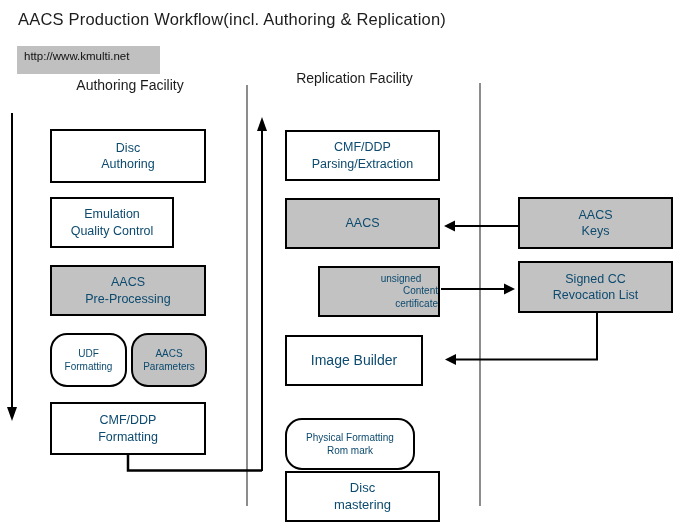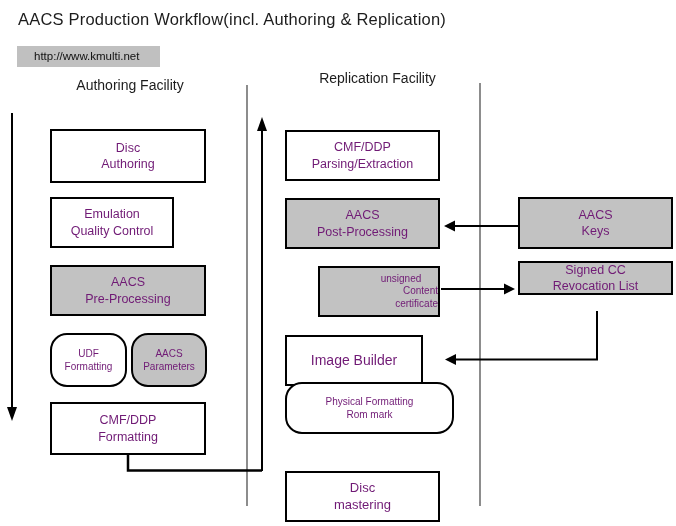--- a/index.html
+++ b/index.html
@@ -19,25 +19,25 @@
     font-size: 16.5px;
     letter-spacing: 0.2px;
     color: #1c1c1c;
     white-space: nowrap;
   }
   .url-bar {
     position: absolute;
     left: 17px;
     top: 46px;
     width: 143px;
-    height: 21px;
+    height: 28px;
     background: #c0c0c0;
     font-size: 11.5px;
     line-height: 21px;
-    padding-left: 17px;
+    padding-left: 7px;
     box-sizing: border-box;
     color: #111;
     white-space: nowrap;
   }
   .col-header {
     position: absolute;
     font-size: 14px;
     color: #1c1c1c;
     text-align: center;
     white-space: nowrap;
@@ -47,21 +47,21 @@
     background: #ffffff;
     border: 2px solid #000000;
     box-sizing: border-box;
     display: flex;
     flex-direction: column;
     align-items: center;
     justify-content: center;
     text-align: center;
     font-size: 12.5px;
     line-height: 1.3;
-    color: #701a75;
+    color: #0c4a6e;
   }
   .box.gray { background: #c2c2c2; text-align: right; }
   .box.small { font-size: 10px; border-radius: 17px; }
   .box.tiny { font-size: 10px; line-height: 1.25; }
   .box.big { font-size: 14px; }
   svg.overlay {
     position: absolute;
     left: 0; top: 0;
     width: 676px; height: 526px;
     pointer-events: none;
@@ -70,21 +70,21 @@
 </head>
 <body>
 
 <div id="stage">
 
   <div class="title">AACS Production Workflow(incl. Authoring &amp; Replication)</div>
 
   <div class="url-bar">http://www.kmulti.net</div>
 
   <div class="col-header" style="left:40px; top:77px; width:180px;">Authoring Facility</div>
-  <div class="col-header" style="left:295px; top:70px; width:165px;">Replication Facility</div>
+  <div class="col-header" style="left:272px; top:70px; width:165px;">Replication Facility</div>
 
   <svg class="overlay" viewBox="0 0 676 526" xmlns="http://www.w3.org/2000/svg">
 
     <line x1="247" y1="85" x2="247" y2="506" stroke="#404040" stroke-width="1.2"></line>
     <line x1="480" y1="83" x2="480" y2="506" stroke="#404040" stroke-width="1.2"></line>
 
     <line x1="12" y1="113" x2="12" y2="412" stroke="#000" stroke-width="2"></line>
     <polygon points="12,421 7,407 17,407" fill="#000"></polygon>
 
     <polyline points="128,455 128,470.5 262,470.5" fill="none" stroke="#000" stroke-width="2.5"></polyline>
@@ -131,45 +131,44 @@
     <span>Formatting</span>
   </div>
 
   <div class="box" style="left:285px; top:130px; width:155px; height:51px;">
     <span>CMF/DDP</span>
     <span>Parsing/Extraction</span>
   </div>
 
   <div class="box gray" style="left:285px; top:198px; width:155px; height:51px;">
     <span>AACS</span>
-    <span>Post-Processing</span>
   </div>
 
   <div class="box gray tiny" style="left:318px; top:266px; width:122px; height:51px;padding-left:44px;">
     <span>unsigned</span>
     <span>Content certificate</span>
   </div>
 
   <div class="box big" style="left:285px; top:335px; width:138px; height:51px;">
     <span>Image Builder</span>
   </div>
 
-  <div class="box small" style="left:285px; top:382px; width:169px; height:52px;">
+  <div class="box small" style="left:285px; top:418px; width:130px; height:52px;">
     <span>Physical Formatting</span>
     <span>Rom mark</span>
   </div>
 
   <div class="box" style="left:285px; top:471px; width:155px; height:51px; font-size:13px;">
     <span>Disc</span>
     <span>mastering</span>
   </div>
 
   <div class="box gray" style="left:518px; top:197px; width:155px; height:52px;">
     <span>AACS</span>
     <span>Keys</span>
   </div>
 
-  <div class="box gray" style="left:518px; top:261px; width:155px; height:34px;">
+  <div class="box gray" style="left:518px; top:261px; width:155px; height:52px;">
     <span>Signed CC</span>
     <span>Revocation List</span>
   </div>
 
 </div>
 
 </body></html>

